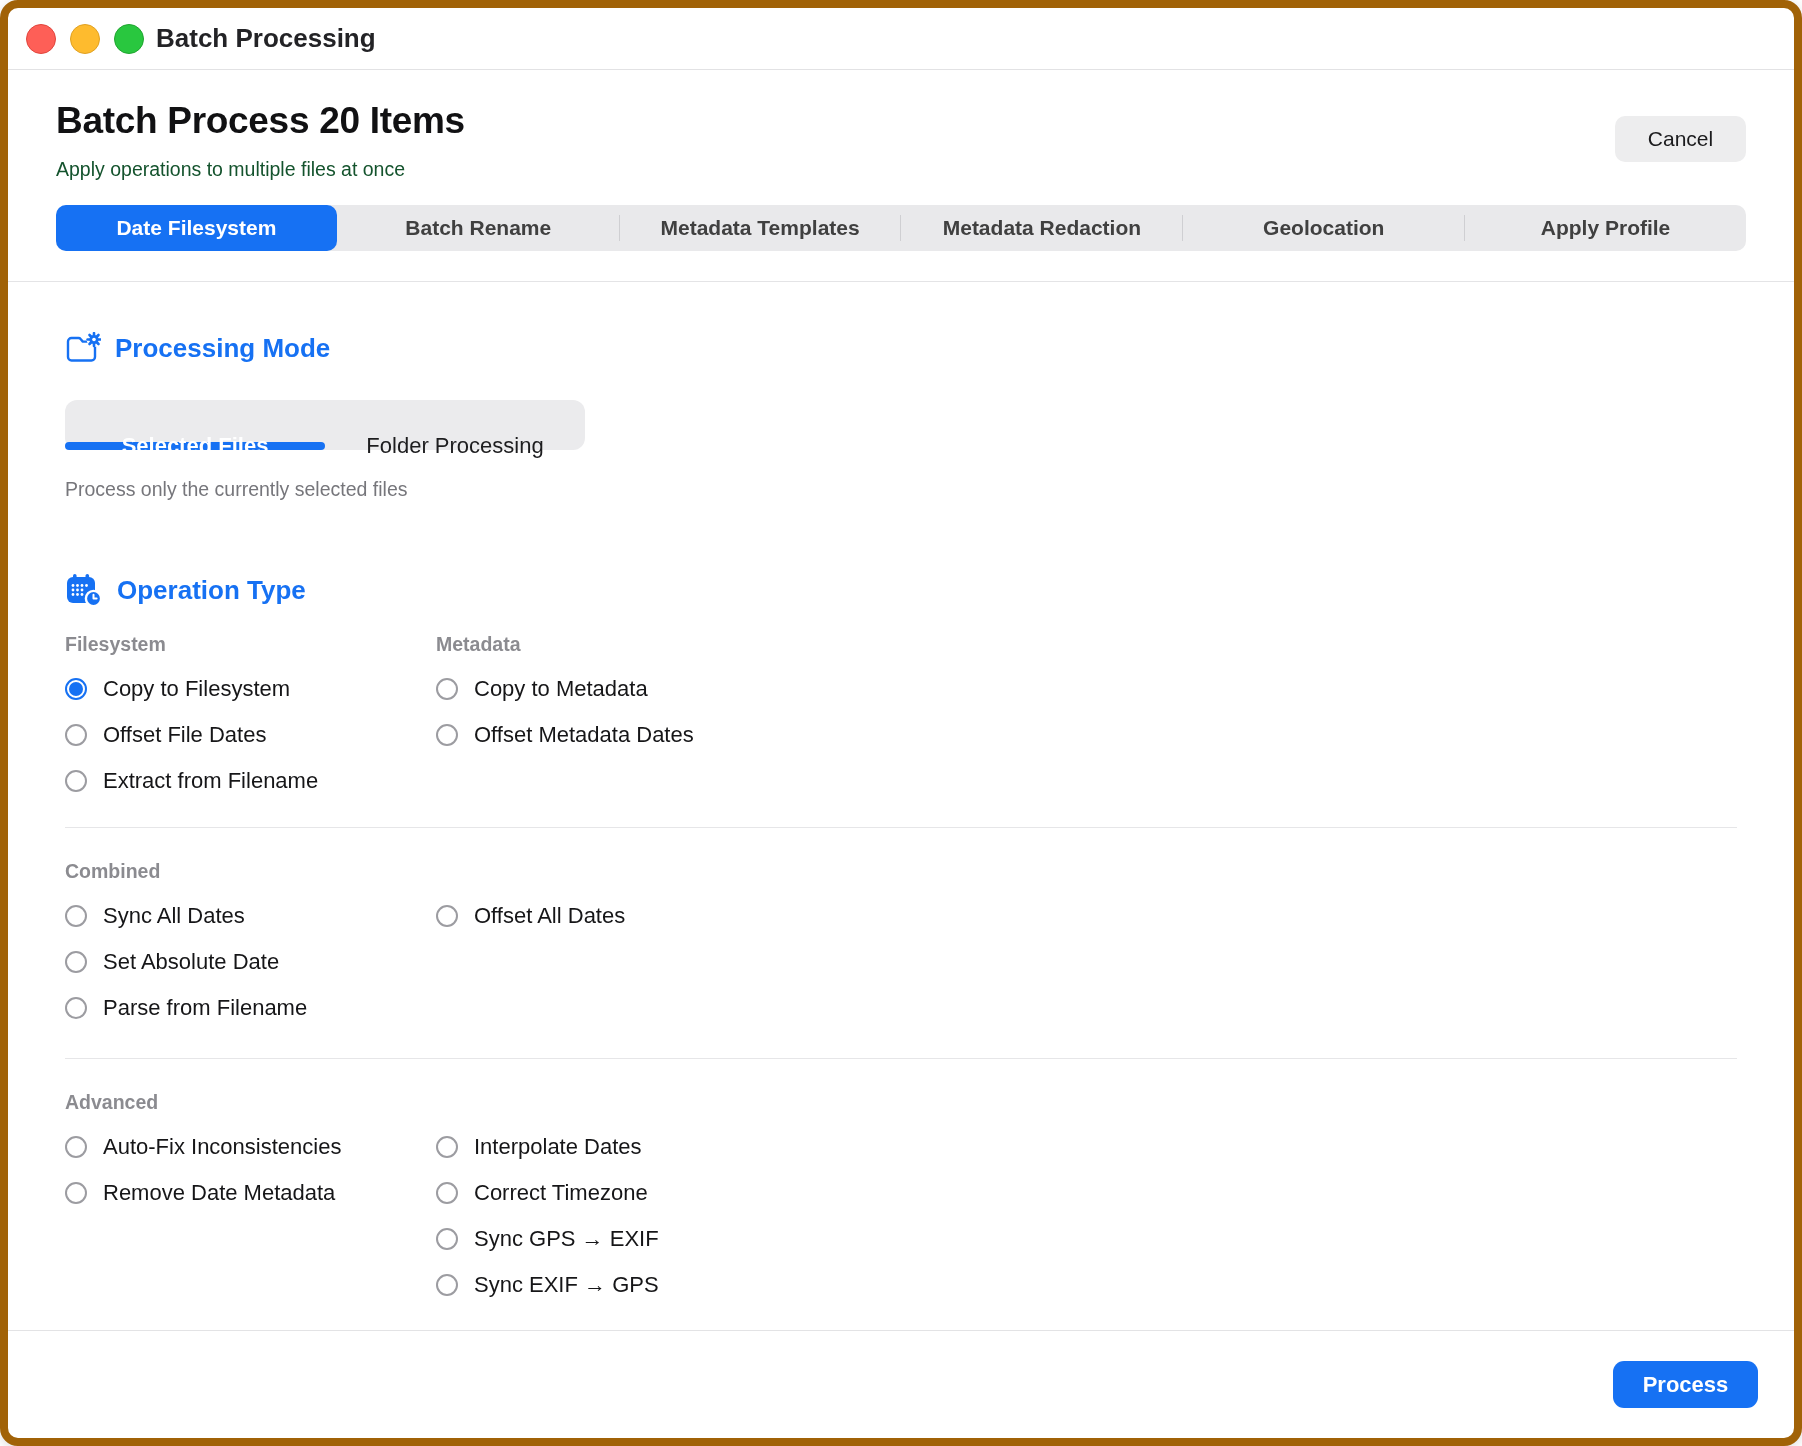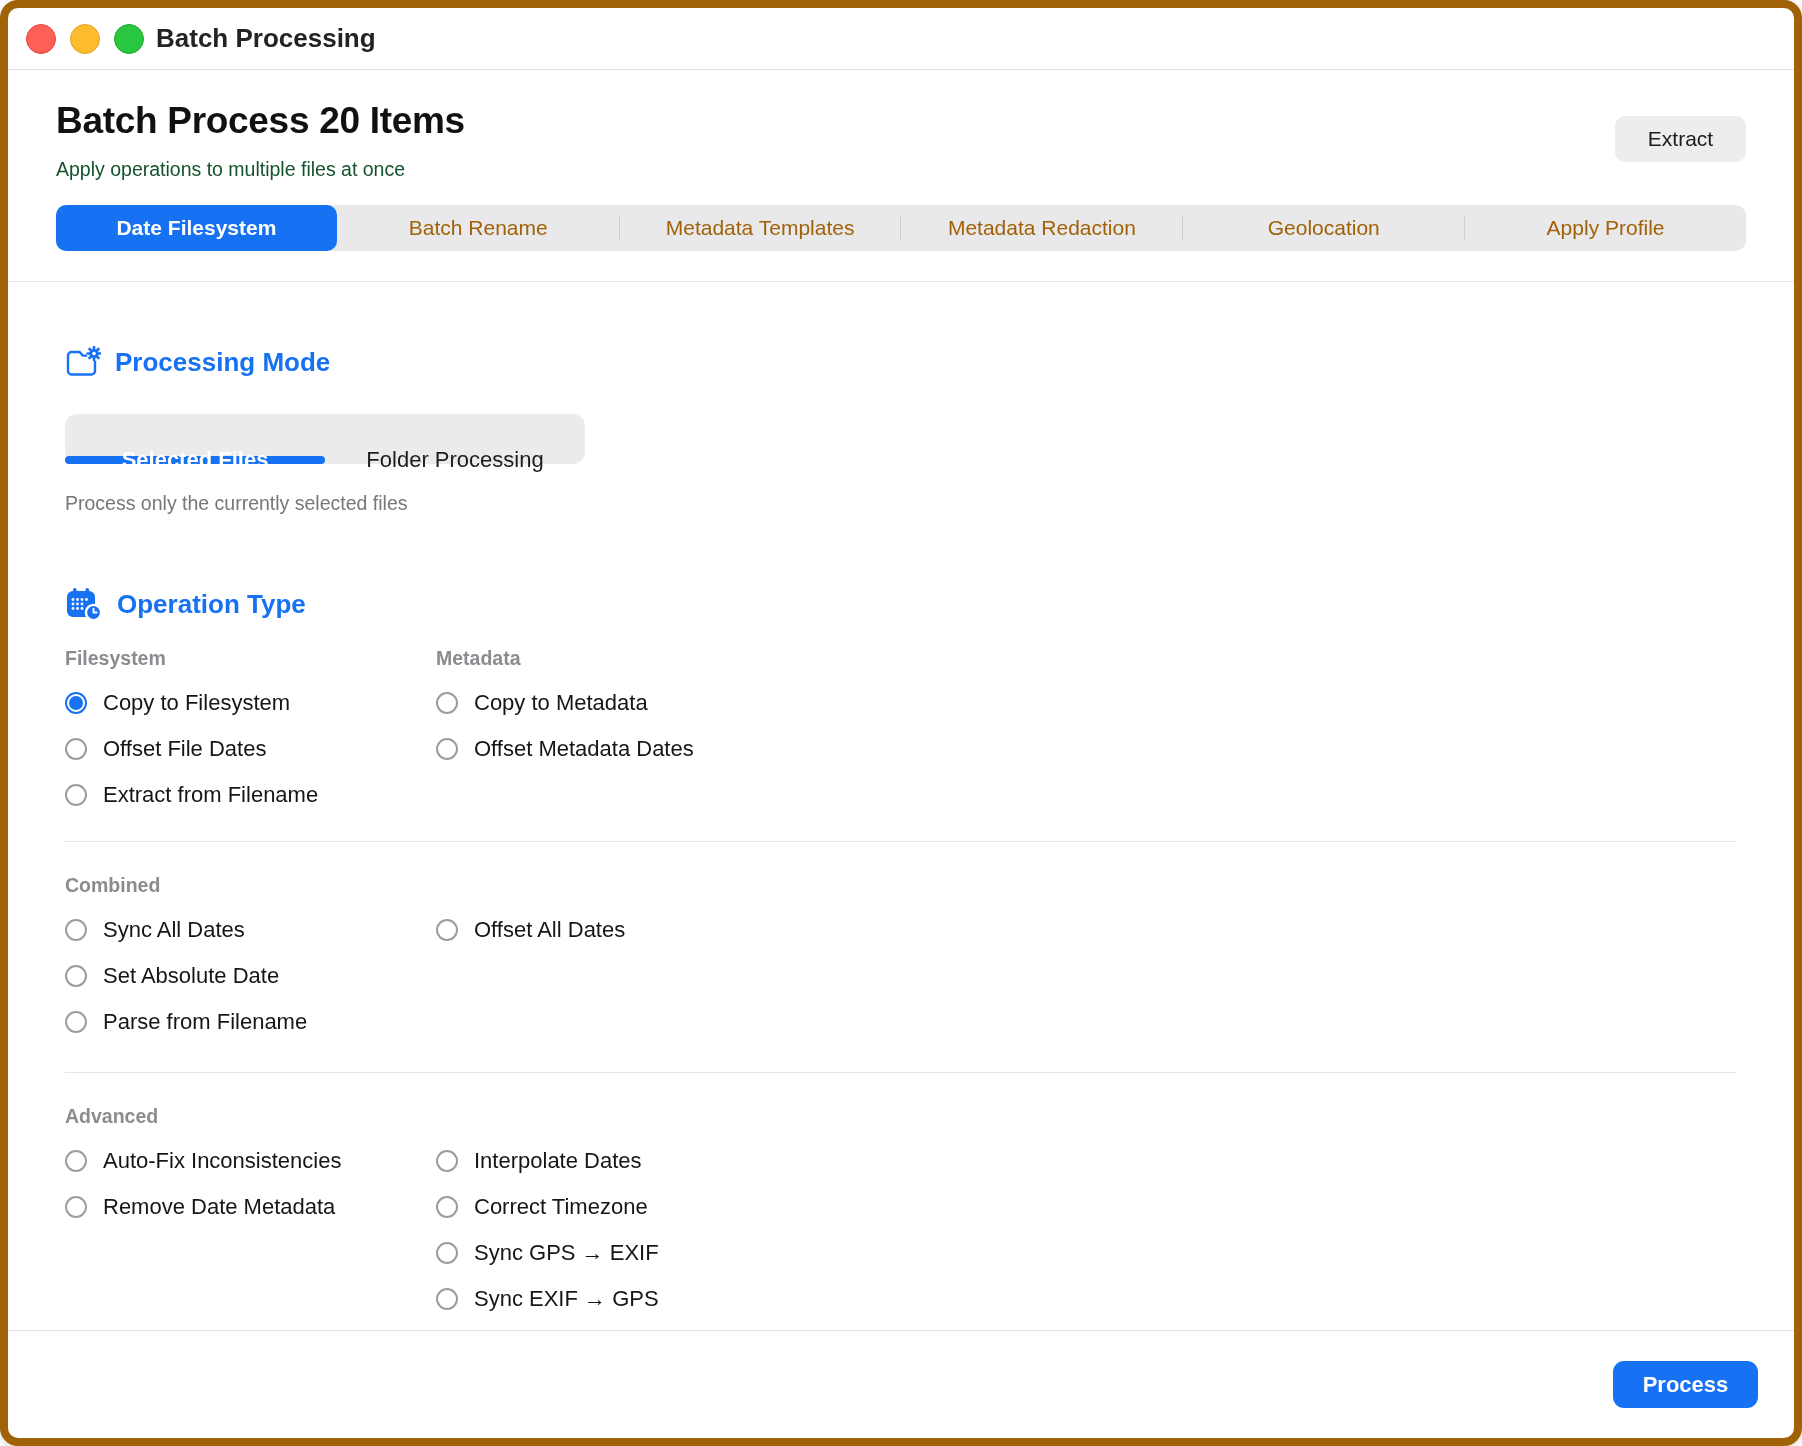--- a/index.html
+++ b/index.html
@@ -19,29 +19,29 @@
   .win-title { margin-left:12px; font-size:26px; font-weight:700; color:#232326; }
   
   .header { padding:0 48px; border-bottom:1px solid #e4e4e6; }
   .header-row { position:relative; margin-top:30px; }
   .page-title { margin:0; font-size:37px; font-weight:700; letter-spacing:-0.3px; color:#111113; }
   .page-subtitle { margin:16px 0 0; font-size:19.5px; color:#14532d; }
   .cancel-btn { position:absolute; right:0; top:16px; width:131px; height:46px; border:none; border-radius:10px;
     background:#ededee; color:#1b1b1d; font-size:21px; font-family:inherit; cursor:pointer; }
   .tabbar { margin:24px 0 30px; height:46px; background:#e9e9eb; border-radius:10px; display:flex; align-items:center; }
   .tab { flex:1; height:100%; display:flex; align-items:center; justify-content:center;
-    font-size:21px; font-weight:400; color:#a16207; cursor:pointer; white-space:nowrap; }
+    font-size:21px; font-weight:700; color:#404040; cursor:pointer; white-space:nowrap; }
   .tab.selected { background:var(--accent); color:#fff; font-weight:700; border-radius:10px; }
   .tab-sep { flex:0 0 1px; width:1px; height:26px; background:#cfcfd2; }
   .tab-sep.hidden { visibility:hidden; }
   
   .content { flex:1 1 auto; padding:0 57px; overflow:hidden; }
   .section-heading { display:flex; align-items:center; gap:14px; }
   .section-heading .sh-text { font-size:26px; font-weight:700; color:var(--accent); }
-  .sh-mode { margin-top:64px; }
+  .sh-mode { margin-top:50px; }
   .sh-op   { margin-top:72px; }
   .segmented { margin-top:36px; width:520px; height:50px; background:#ebebed; border-radius:12px; display:flex; }
   .seg { flex:1; display:flex; align-items:center; justify-content:center; font-size:22px; color:#1d1d1f; cursor:pointer;margin-top:42px; }
   .seg.selected { background:var(--accent); color:#fff; font-weight:700; border-radius:12px; }
   .caption { margin-top:28px; font-size:19.5px; color:#76767b; }
   .group { display:grid; grid-template-columns:371px 1fr; margin-top:26px; }
   .group.spaced { margin-top:32px; }
   .col-header { height:24px; margin-bottom:18px; font-size:19.5px; font-weight:700; color:#8b8b90; }
   .opts { display:flex; flex-direction:column; gap:18px; }
   .opt { display:flex; align-items:center; gap:16px; height:28px; cursor:pointer; }
@@ -68,21 +68,21 @@
       <span class="light yellow"></span>
       <span class="light green"></span>
     </div>
     <div class="win-title">Batch Processing</div>
   </div>
 
   <div class="header">
     <div class="header-row">
       <h1 class="page-title">Batch Process 20 Items</h1>
       <p class="page-subtitle">Apply operations to multiple files at once</p>
-      <button class="cancel-btn">Extract</button>
+      <button class="cancel-btn">Cancel</button>
     </div>
     <div class="tabbar">
       <div class="tab selected">Date Filesystem</div>
       <span class="tab-sep hidden"></span>
       <div class="tab">Batch Rename</div>
       <span class="tab-sep"></span>
       <div class="tab">Metadata Templates</div>
       <span class="tab-sep"></span>
       <div class="tab">Metadata Redaction</div>
       <span class="tab-sep"></span>

